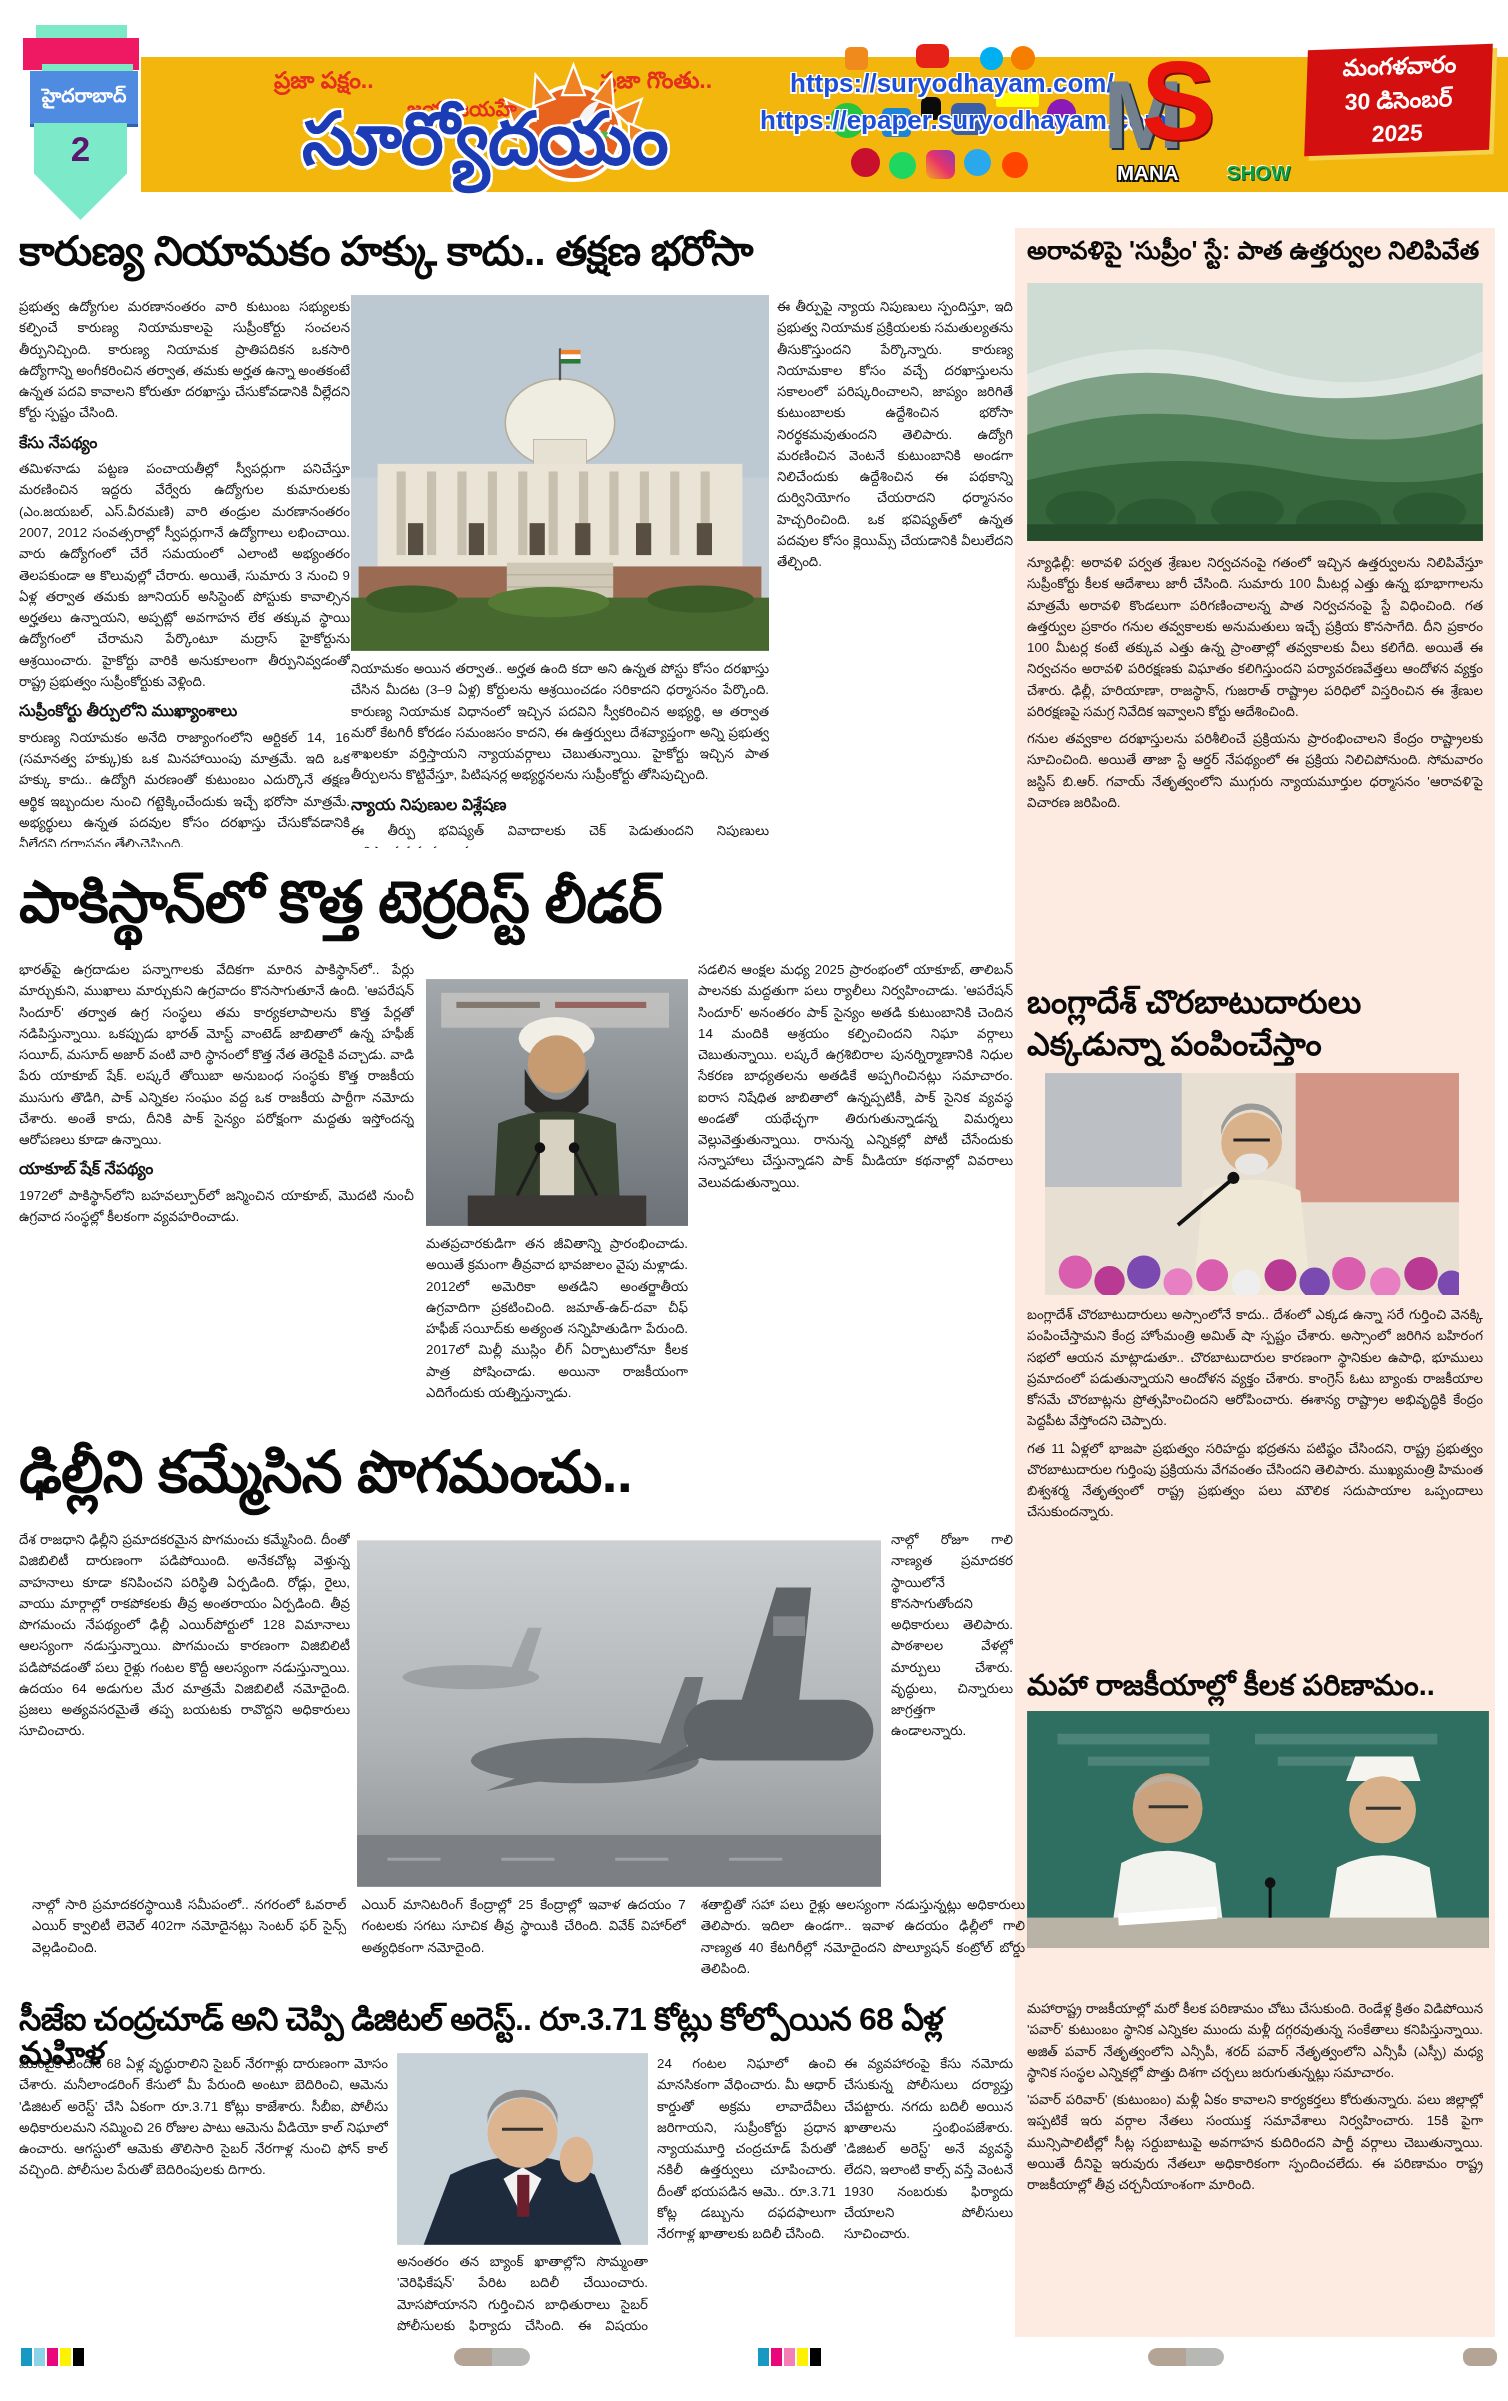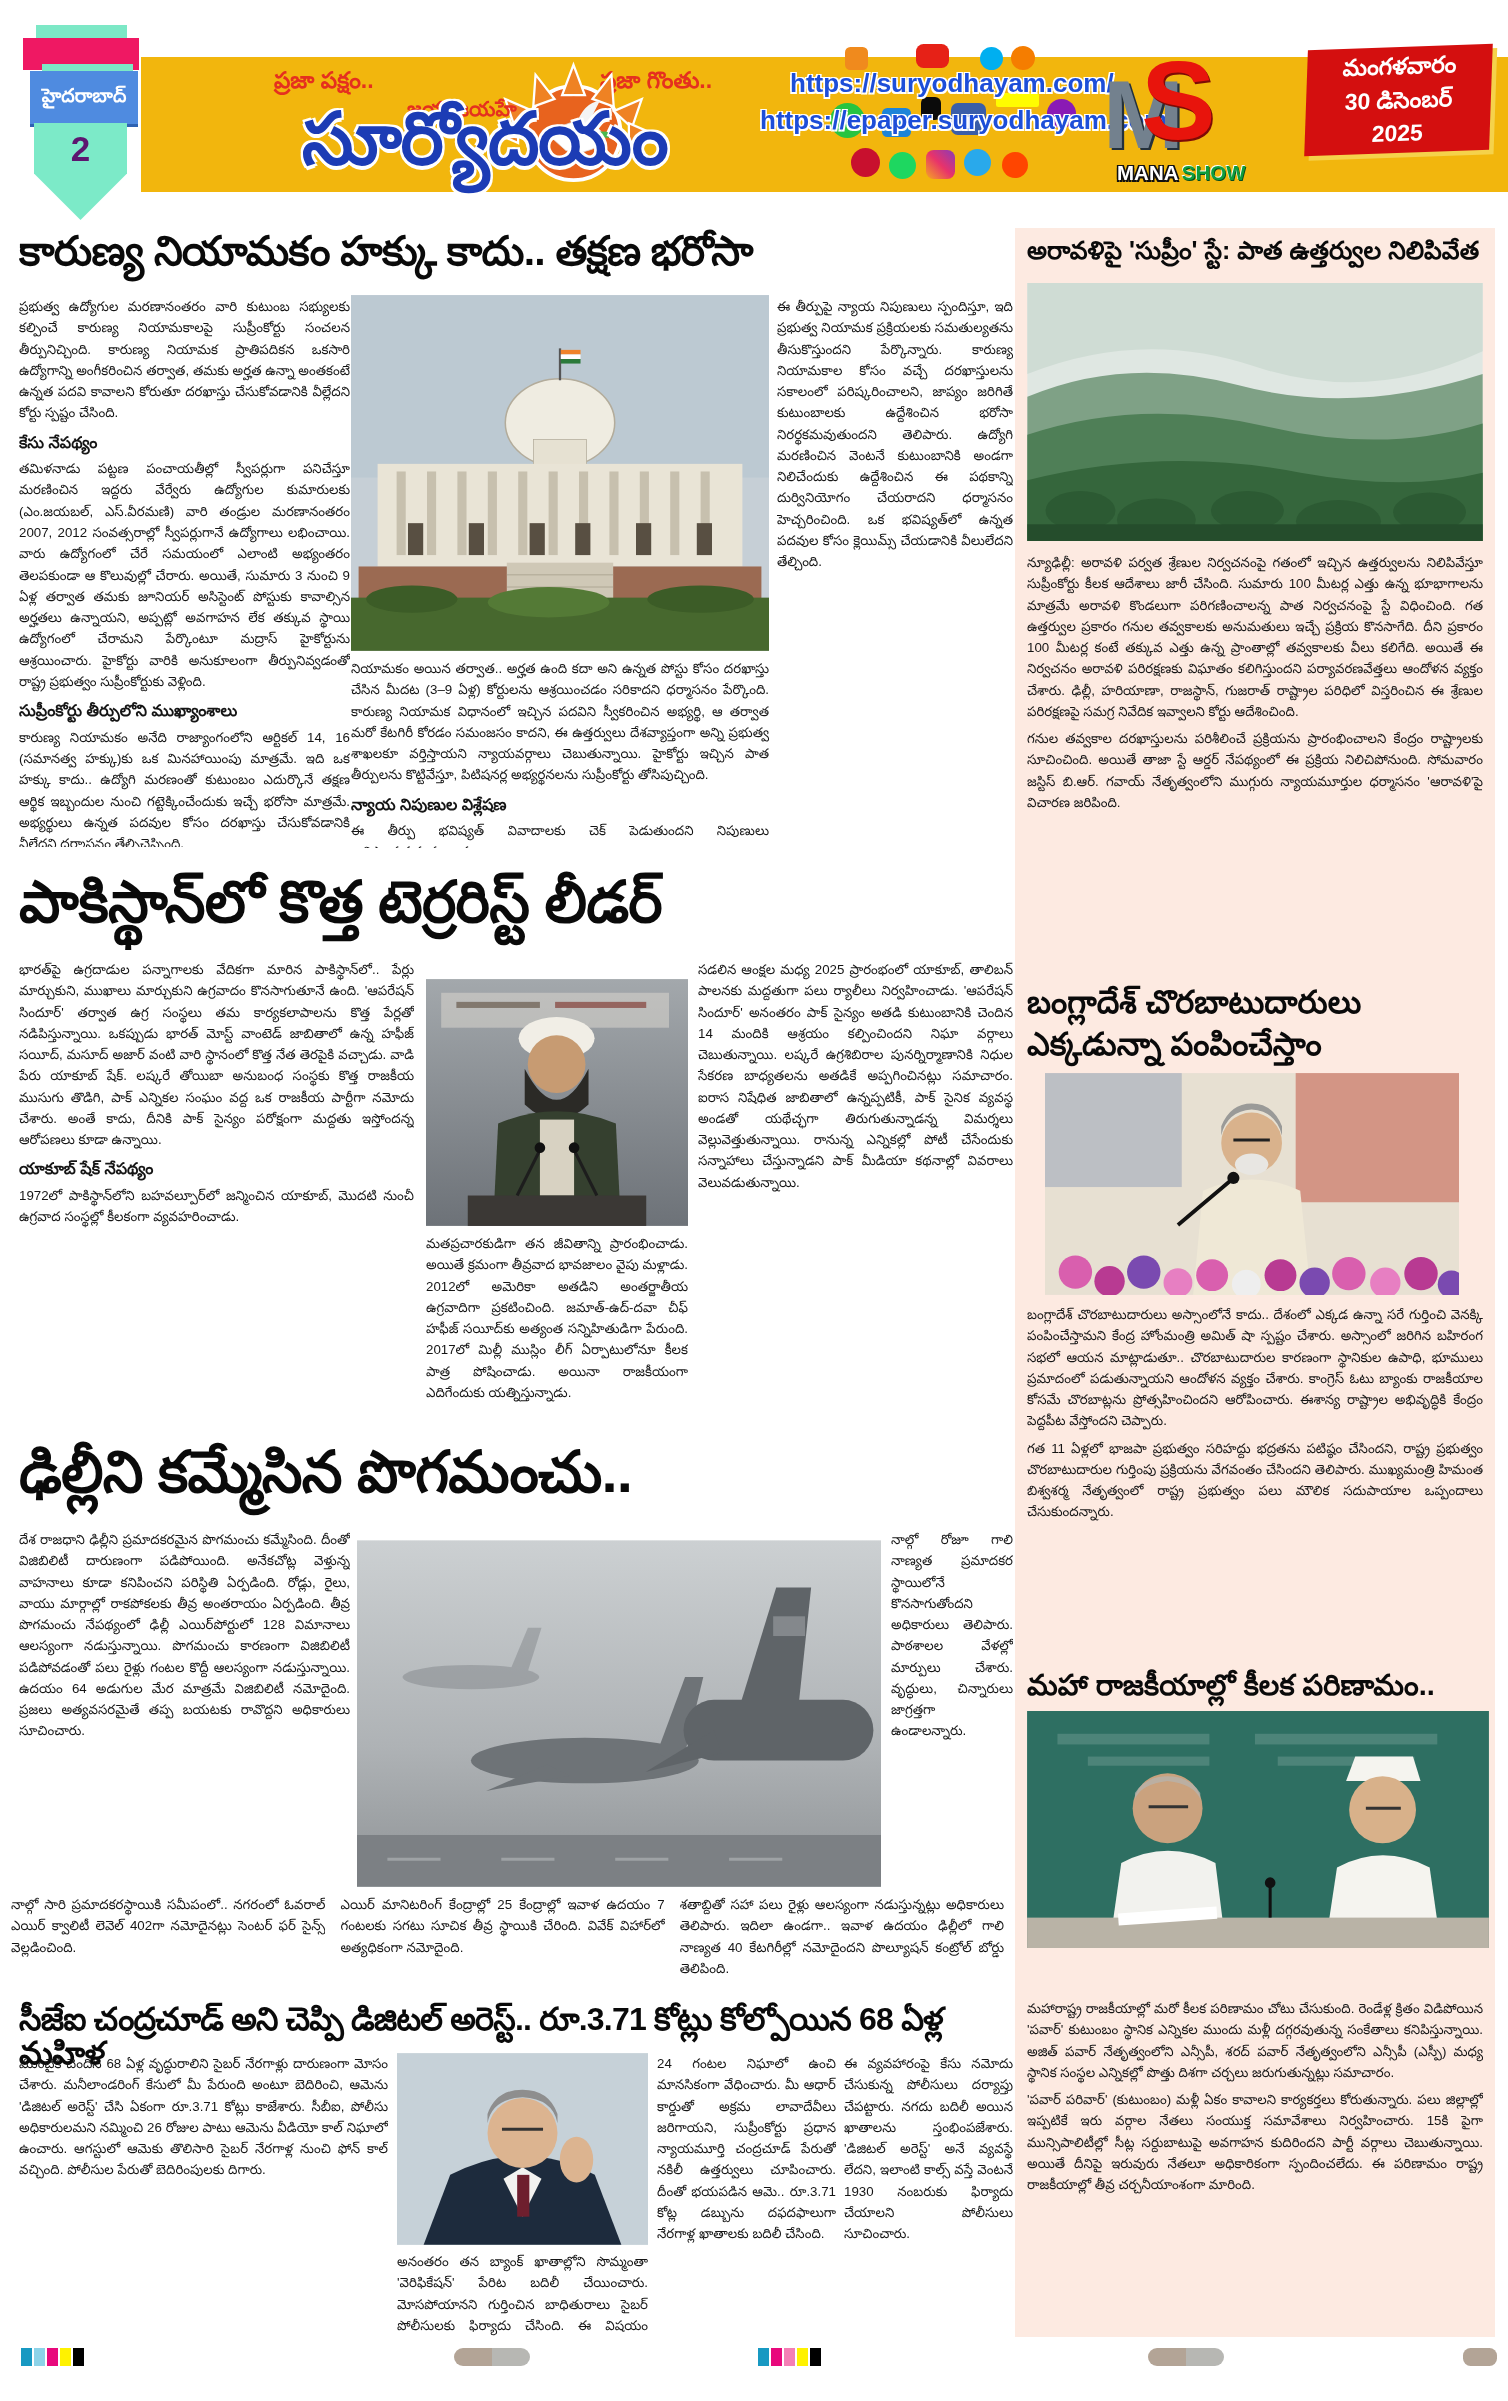--- a/index.html
+++ b/index.html
@@ -21,21 +21,21 @@
   .logo-main{color:#1c3cb5;font-weight:900;font-size:73px;letter-spacing:-1.5px;
              text-shadow:-2.3px -2.3px 0 #fff,2.3px -2.3px 0 #fff,-2.3px 2.3px 0 #fff,2.3px 2.3px 0 #fff,0 3.8px 0 #fff;}
   .url-line{color:#1d4ed8;font-weight:900;
             text-shadow:-1.5px -1.5px 0 #fff,1.5px -1.5px 0 #fff,-1.5px 1.5px 0 #fff,1.5px 1.5px 0 #fff;}
   .icon-tile{position:absolute;border-radius:5.3px;}
   .brand-m{color:#73818e;font-weight:900;font-size:97px;text-shadow:2.3px 2.3px 0 #24313c;}
   .brand-s{color:#e8140c;font-weight:900;font-size:112px;text-shadow:1.5px 1.5px 0 #7e0b06;}
   .brand-mana{color:#ffffff;font-weight:900;font-size:20.5px;
               text-shadow:-1.5px -1.5px 0 #111,1.5px -1.5px 0 #111,-1.5px 1.5px 0 #111,1.5px 1.5px 0 #111;}
   .brand-show{color:#0f9d3c;font-weight:900;font-size:20.5px;
-              text-shadow:-0.8px -0.8px 0 #fff,0.8px 0.8px 0 #054d1d;}
+              text-shadow:-0.8px -0.8px 0 #fff,0.8px 0.8px 0 #054d1d;margin-left:45px;}
   .date-box{left:1306px;top:47px;width:185px;height:106px;background:#d40f0f;transform:rotate(-2deg) skewX(-4deg);
             display:flex;flex-direction:column;align-items:center;justify-content:center;gap:1.5px;
             color:#fff;font-weight:bold;font-size:23px;box-shadow:4.6px 4.6px 0 #f5d24b;}
   
   .headline{font-weight:900;color:#0a0a0a;letter-spacing:-0.8px;line-height:1.05;}
   .bt{font-size:13.3px;line-height:1.6;text-align:justify;overflow:hidden;}
   .subhead{font-weight:bold;font-size:16px;margin:6px 0 3px 0;}
   .rightcol-bg{left:1015px;top:228px;width:480px;height:2109px;background:#fdeae1;}
   .photo{overflow:hidden;}
   .photo svg{display:block;}
@@ -271,21 +271,21 @@
         <line x1="340" y1="420" x2="410" y2="420"></line>
           <line x1="490" y1="420" x2="560" y2="420"></line>
       </g>
     </svg>
   </div>
 
   <div class="abs bt" style="left:891px;top:1529px;width:122px;height:357px;">
     <p style="margin:0;">నాల్గో రోజూ గాలి నాణ్యత ప్రమాదకర స్థాయిలోనే కొనసాగుతోందని అధికారులు తెలిపారు. పాఠశాలల వేళల్లో మార్పులు చేశారు. వృద్ధులు, చిన్నారులు జాగ్రత్తగా ఉండాలన్నారు.</p>
   </div>
 
-  <div class="abs" style="left:11px;top:1894px;width:993px;height:99px;display:flex;gap:15px;">
+  <div class="abs" style="left:32px;top:1894px;width:993px;height:99px;display:flex;gap:15px;">
     <div class="bt" style="width:32%;height:99px;">నాల్గో సారి ప్రమాదకరస్థాయికి సమీపంలో.. నగరంలో ఓవరాల్ ఎయిర్ క్వాలిటీ లెవెల్ 402గా నమోదైనట్లు సెంటర్ ఫర్ సైన్స్ వెల్లడించింది.</div>
     <div class="bt" style="width:33%;height:99px;">ఎయిర్ మానిటరింగ్ కేంద్రాల్లో 25 కేంద్రాల్లో ఇవాళ ఉదయం 7 గంటలకు సగటు సూచిక తీవ్ర స్థాయికి చేరింది. వివేక్ విహార్‌లో అత్యధికంగా నమోదైంది.</div>
     <div class="bt" style="width:33%;height:99px;">శతాబ్దితో సహా పలు రైళ్లు ఆలస్యంగా నడుస్తున్నట్లు అధికారులు తెలిపారు. ఇదిలా ఉండగా.. ఇవాళ ఉదయం ఢిల్లీలో గాలి నాణ్యత 40 కేటగిరీల్లో నమోదైందని పొల్యూషన్ కంట్రోల్ బోర్డు తెలిపింది.</div>
   </div>
 
   <div class="abs headline" style="left:19px;top:2003px;width:992px;font-size:32px;">సీజేఐ చంద్రచూడ్ అని చెప్పి డిజిటల్ అరెస్ట్.. రూ.3.71 కోట్లు కోల్పోయిన 68 ఏళ్ల మహిళ</div>
 
   <div class="abs bt" style="left:19px;top:2053px;width:369px;height:283px;">
     <p style="margin:0;">ముంబైకి చెందిన 68 ఏళ్ల వృద్ధురాలిని సైబర్ నేరగాళ్లు దారుణంగా మోసం చేశారు. మనీలాండరింగ్ కేసులో మీ పేరుంది అంటూ బెదిరించి, ఆమెను 'డిజిటల్ అరెస్ట్' చేసి ఏకంగా రూ.3.71 కోట్లు కాజేశారు. సీబీఐ, పోలీసు అధికారులమని నమ్మించి 26 రోజుల పాటు ఆమెను వీడియో కాల్ నిఘాలో ఉంచారు. ఆగస్టులో ఆమెకు తొలిసారి సైబర్ నేరగాళ్ల నుంచి ఫోన్ కాల్ వచ్చింది. పోలీసుల పేరుతో బెదిరింపులకు దిగారు.</p>
   </div>

